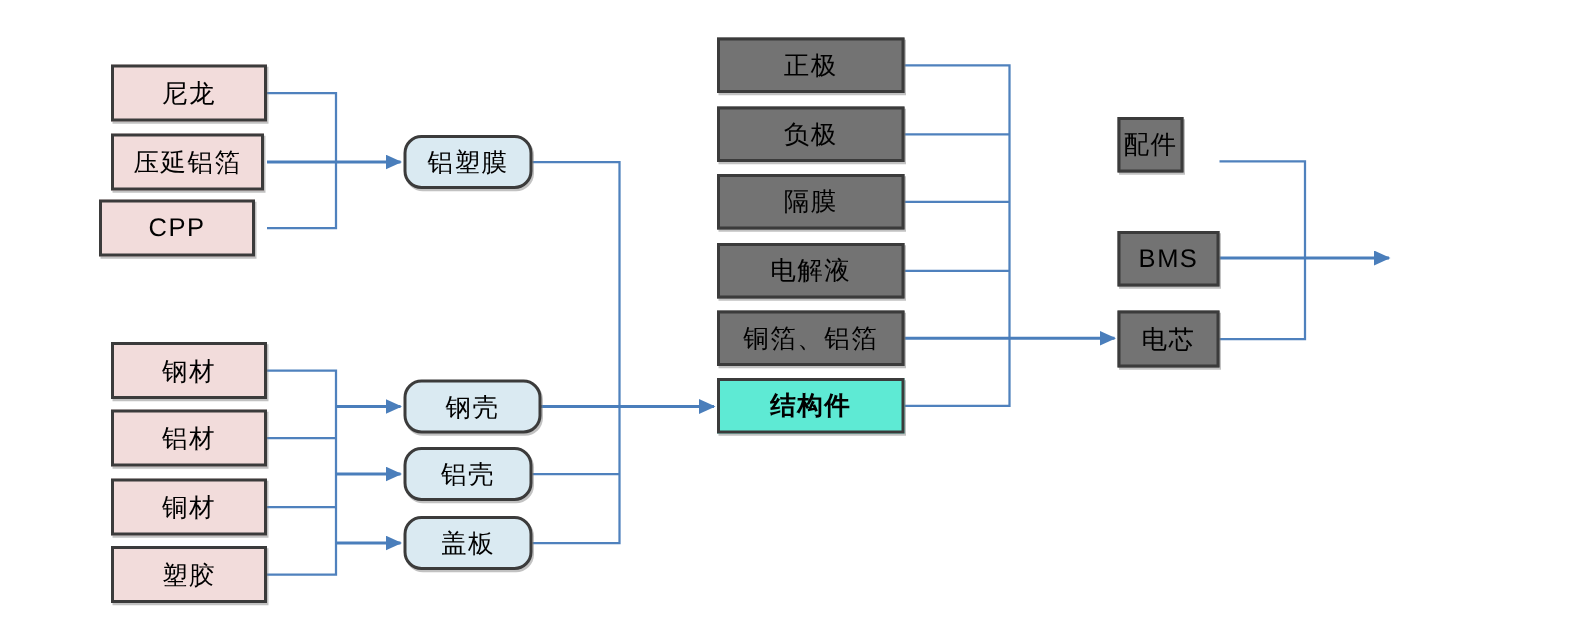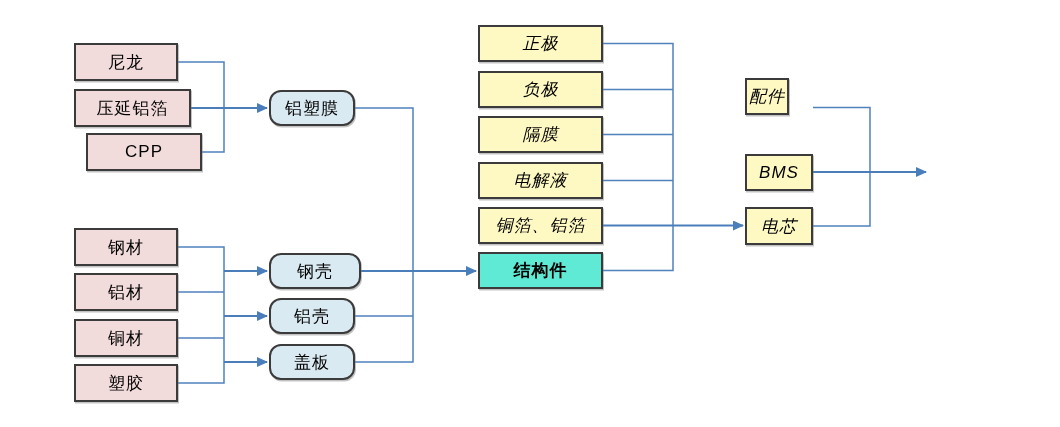--- a/index.html
+++ b/index.html
@@ -31,21 +31,21 @@
     justify-content: center;
     font-size: 17px;
     color: #000000;
     letter-spacing: 1px;
     background: #ffffff;
     box-shadow: 1px 1.5px 0 rgba(120,120,120,0.45);
   }
   .node.pink  { background: #f2dcdb; }
   .node.blue  { background: #daeaf2; border-radius: 12px; }
   .node.hl    { background: #5eead4; font-weight: bold; }
-  .node.white { background: #fef9c3; font-style: italic; }
+  .node.white { background: #737373; }
   .ln {
     stroke: #4f81bd;
     stroke-width: 1.5;
     fill: none;
   }
   .ar {
     stroke: #4a7ebb;
     stroke-width: 2;
     fill: none;
   }
@@ -80,22 +80,22 @@
     <path class="ln" d="M603 89.5 H673"></path>
     <path class="ln" d="M603 134.5 H673"></path>
     <path class="ln" d="M603 180.5 H673"></path>
     <path class="ar" d="M603 225.5 H743" marker-end="url(#arrow)"></path>
 
     <path class="ln" d="M813 107.5 H870 V226 H813"></path>
     <path class="ar" d="M813 172 H926" marker-end="url(#arrow)"></path>
   </svg>
 
   <div class="node pink" style="left:74px;top:43px;width:104px;height:38px">尼龙</div>
-  <div class="node pink" style="left:74px;top:89px;width:117px;height:38px">压延铝箔</div>
-  <div class="node pink" style="left:86px;top:133px;width:116px;height:38px">CPP</div>
+  <div class="node pink" style="left:74px;top:89px;width:102px;height:38px">压延铝箔</div>
+  <div class="node pink" style="left:66px;top:133px;width:104px;height:38px">CPP</div>
 
   <div class="node pink" style="left:74px;top:228px;width:104px;height:38px">钢材</div>
   <div class="node pink" style="left:74px;top:273px;width:104px;height:38px">铝材</div>
   <div class="node pink" style="left:74px;top:319px;width:104px;height:38px">铜材</div>
   <div class="node pink" style="left:74px;top:364px;width:104px;height:38px">塑胶</div>
 
   <div class="node blue" style="left:269px;top:90px;width:86px;height:36px">铝塑膜</div>
   <div class="node blue" style="left:269px;top:253px;width:92px;height:36px">钢壳</div>
   <div class="node blue" style="left:269px;top:298px;width:86px;height:36px">铝壳</div>
   <div class="node blue" style="left:269px;top:344px;width:86px;height:36px">盖板</div>

